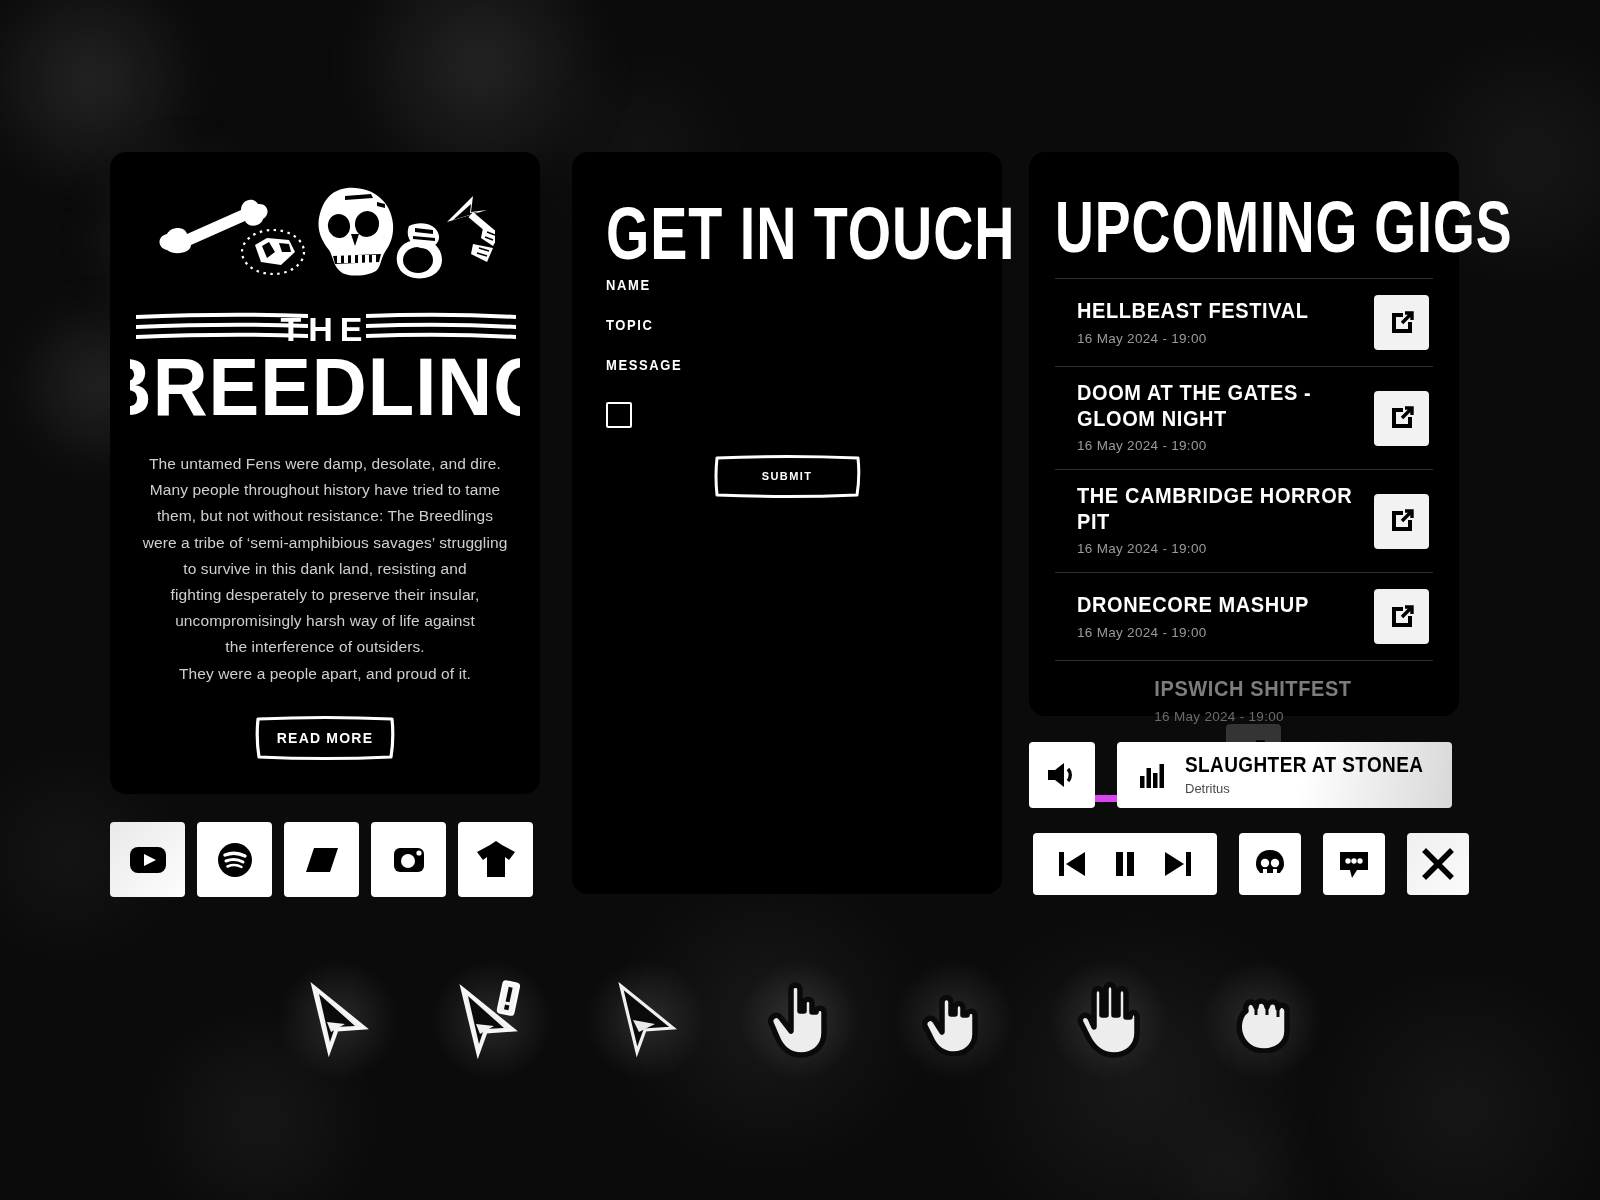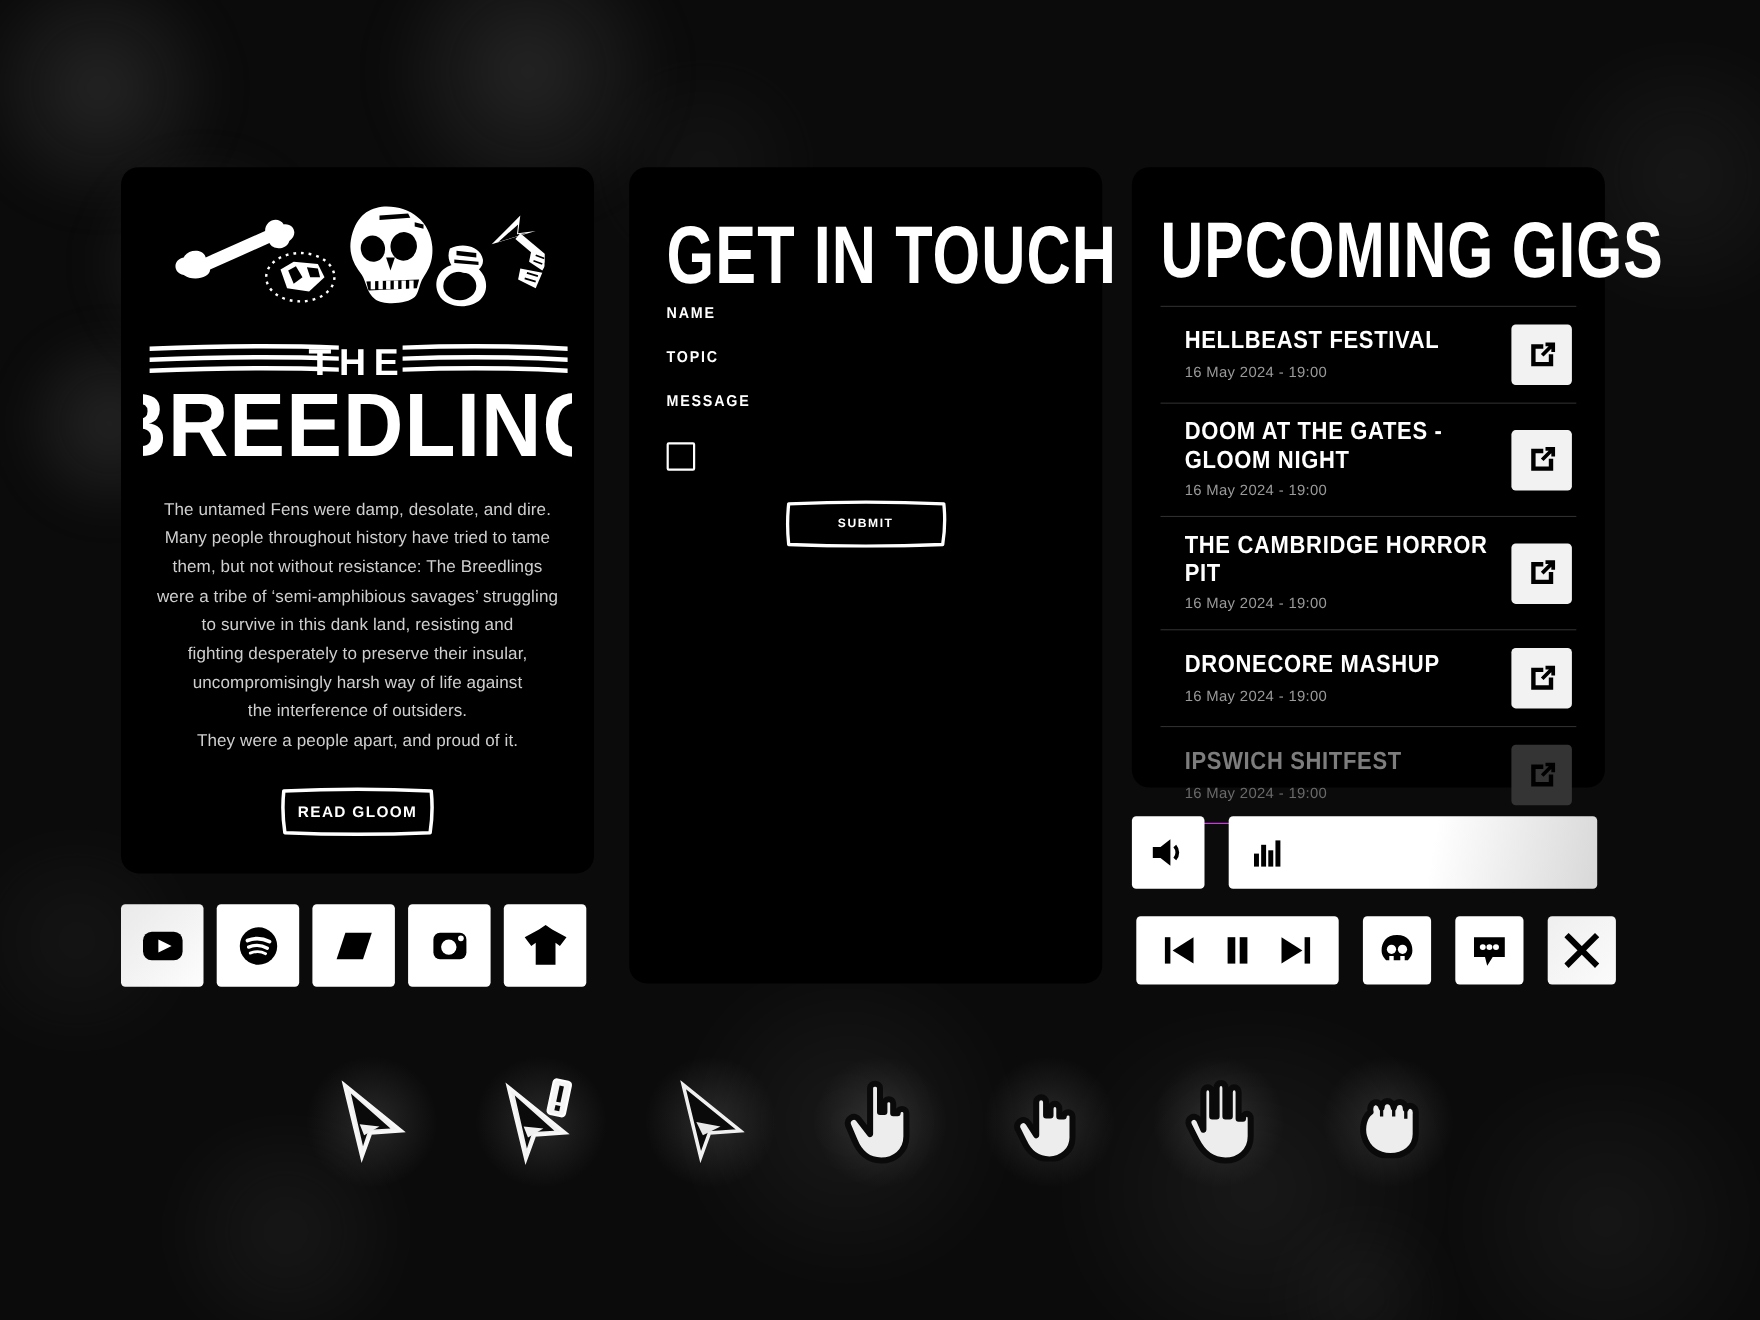--- a/index.html
+++ b/index.html
@@ -150,21 +150,21 @@
 
   
   #gigs-title { margin: 10px 0 0 22px; }
   #gig-list { margin-top: 30px; }
   .gig-row {
     display: flex; align-items: center; justify-content: space-between;
     border-top: 1px solid #2e2e2e;
     padding: 16px 4px 16px 22px;
     min-height: 82px;
   }
-  .gig-row:last-child { border-bottom: 1px solid #d946ef; }
+  .gig-row:last-child { border-bottom: 7px solid #d946ef; flex-direction: column; }
   .gig-name {
     font-family: "Liberation Sans Narrow", "Liberation Sans", sans-serif;
     font-weight: 700; font-size: 20px; letter-spacing: .6px; color: #fff;
     transform: scaleY(1.12); transform-origin: left center; display:inline-block;
   }
   .gig-date { font-size: 13.5px; color: #9a9a9a; margin-top: 9px; letter-spacing: .3px; }
   .gig-row.disabled .gig-name { color: #7d7d7d; }
   .gig-row.disabled .gig-date { color: #6a6a6a; }
   .gig-link-button {
     width: 55px; height: 55px; flex: 0 0 55px;
@@ -308,21 +308,21 @@
 to survive in this dank land, resisting and
 fighting desperately to preserve their insular,
 uncompromisingly harsh way of life against
 the interference of outsiders.
 They were a people apart, and proud of it.</p>
 
     <button id="read-more-button">
       <svg class="rough-frame" viewBox="0 0 140 46" preserveAspectRatio="none">
         <path d="M3 4 Q70 1 137 4 Q139 23 136 42 Q70 45 4 42 Q1 23 3 4 Z" fill="none" stroke="#fff" stroke-width="3.2" stroke-linejoin="round"></path>
       </svg>
-      <span>READ GLOOM</span>
+      <span>READ MORE</span>
     </button>
   </section>
 
   <div id="social-row">
     <button class="social-button">
       <svg width="40" height="30" viewBox="0 0 40 30">
         <rect x="2" y="2" width="36" height="26" rx="8" fill="#000"></rect>
         <path d="M16 9 L28 15 L16 21 Z" fill="#fff"></path>
       </svg>
     </button>
@@ -462,20 +462,24 @@
         <path d="M23 9 A9 9 0 0 1 23 21" stroke="#000" stroke-width="3.4" fill="none"></path>
       </svg>
     </button>
     <div id="track-bar">
       <svg width="30" height="26" viewBox="0 0 30 26">
         <rect x="1" y="14" width="4.5" height="12" fill="#000"></rect>
         <rect x="7.5" y="6" width="4.5" height="20" fill="#000"></rect>
         <rect x="14" y="11" width="4.5" height="15" fill="#000"></rect>
         <rect x="20.5" y="2" width="4.5" height="24" fill="#000"></rect>
       </svg>
+      <div>
+        <div id="track-title">SLAUGHTER AT STONEA</div>
+        <div id="track-artist">Detritus</div>
+      </div>
     </div>
   </div>
 
   <div id="player-controls">
     <div id="transport-group">
       <button class="ctl-btn">
         <svg width="30" height="28" viewBox="0 0 30 28">
           <rect x="2" y="2" width="5" height="24" fill="#000"></rect>
           <path d="M28 2 L28 26 L9 14 Z" fill="#000"></path>
         </svg>

